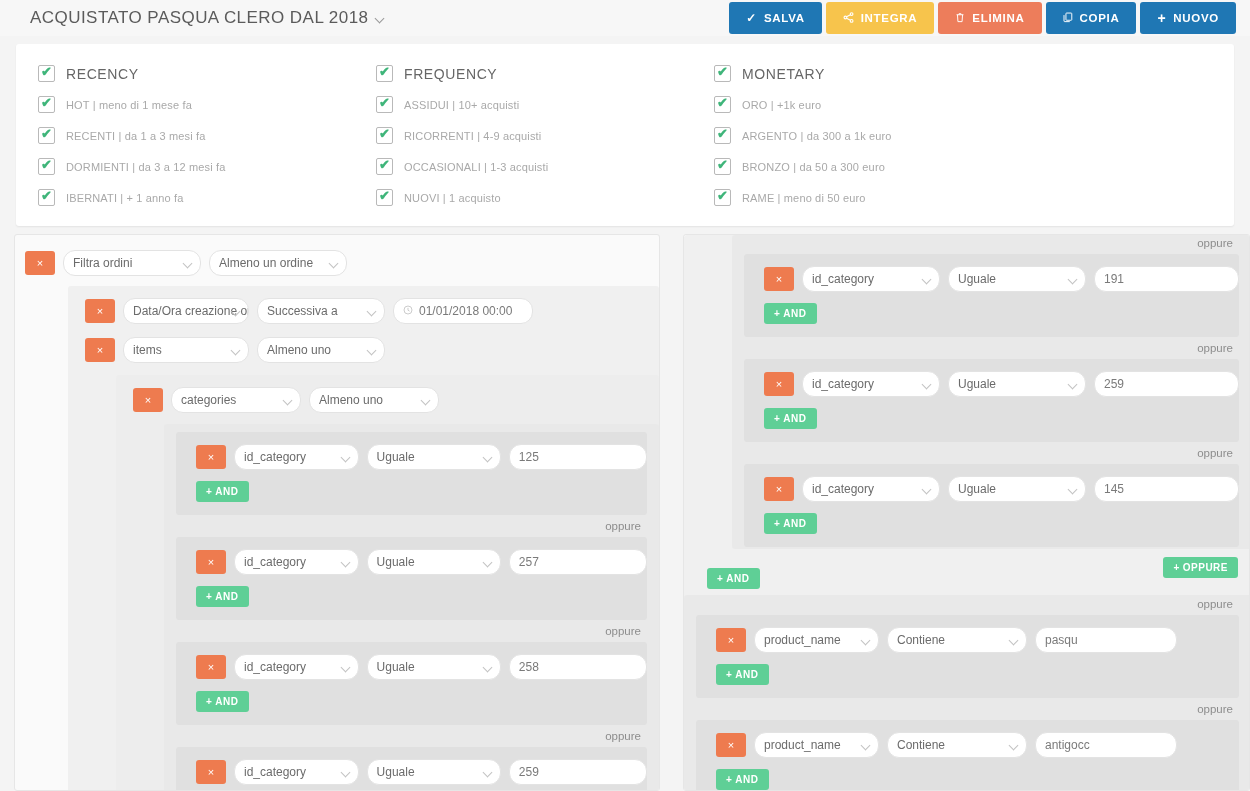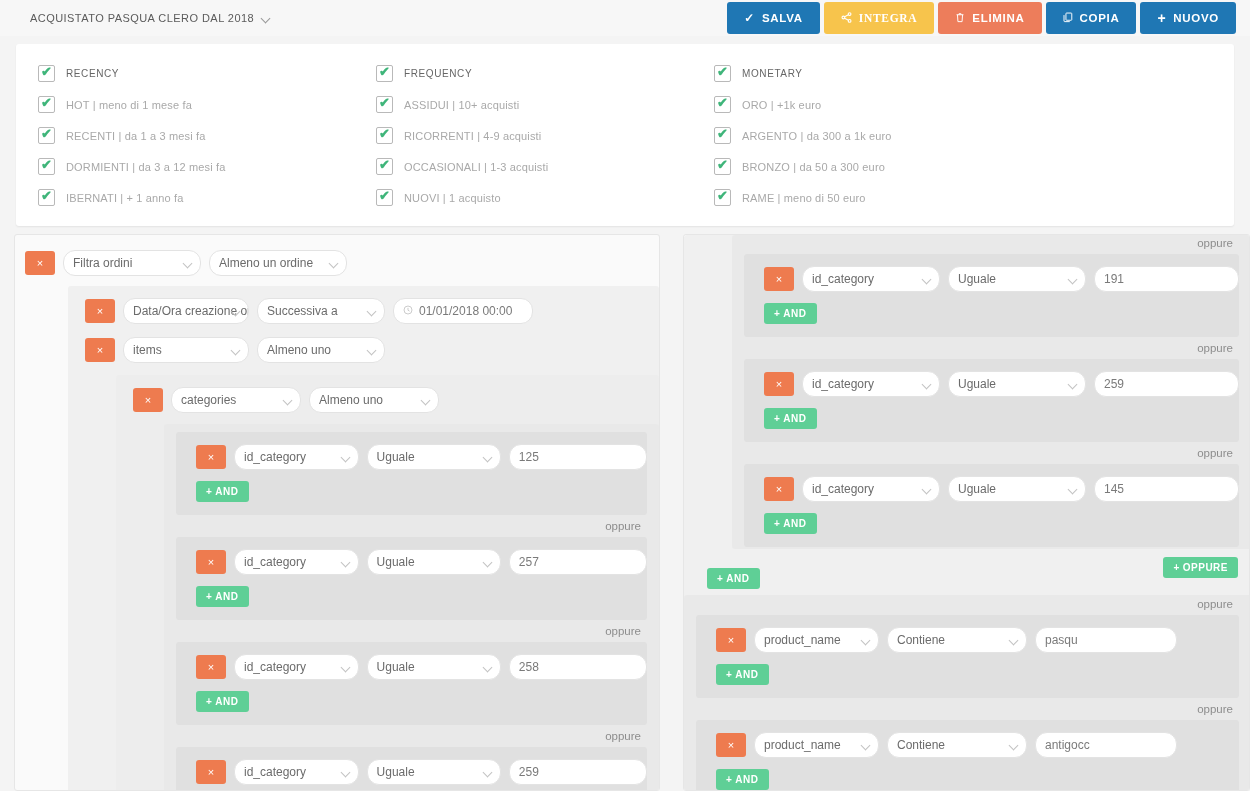--- a/index.html
+++ b/index.html
@@ -12,41 +12,41 @@
 
   
   .topbar {
     height: 36px; width: 1250px;
     background: #f7f7f7;
     display: flex; align-items: center;
     position: relative;
   }
   .seg-title {
     margin-left: 30px;
-    font-size: 11px; letter-spacing: .45px;
+    font-size: 17px; letter-spacing: .45px;
     color: #5b5b5b; text-transform: uppercase;
     display: flex; align-items: center; gap: 8px;
     cursor: pointer;
   }
   .caret { display:inline-block; width:9px; height:9px; position:relative; }
   .caret:after{
     content:""; position:absolute; left:0; top:1px;
     width:6px; height:6px; border-right:1.3px solid #9a9a9a; border-bottom:1.3px solid #9a9a9a;
     transform: rotate(45deg);
   }
   .topactions { position:absolute; right:0; top:0; display:flex; gap:4px; height:36px; }
   .tbtn {
     height:32px; margin-top:2px; border:0; color:#fff; cursor:pointer;
     font-size:11.5px; letter-spacing:.7px; font-weight:600;
     display:flex; align-items:center; justify-content:center; gap:7px;
     padding:0 17px; border-radius:3px;
     font-family:"Liberation Sans", sans-serif;
   }
   .tbtn.blue   { background:#1f77b4; }
-  .tbtn.yellow { background:#f7c44c;font-family:Liberation Serif, serif; }
+  .tbtn.yellow { background:#f7c44c; }
   .tbtn.orange { background:#ed7d5b; }
   .tb-ic { font-size:12px; line-height:1; display:inline-block; }
 
   
   .rfm-card {
     position:absolute; left:16px; top:44px; width:1218px; height:182px;
     background:#fff; border-radius:3px;
     box-shadow:0 1px 2px rgba(0,0,0,.07);
   }
   .rfm-cols { display:flex; padding:14px 0 0 0; position:relative; height:100%; }
@@ -56,21 +56,21 @@
   .cb-row { display:flex; align-items:center; gap:11px; height:31px; cursor:pointer; }
   .cb {
     width:17px; height:17px; border:1px solid #b9b9b9; border-radius:2px;
     background:#fff; position:relative; flex:0 0 17px;
   }
   .cb:after {
     content:"✔"; position:absolute; left:2px; top:-2px;
     font-size:13px; color:#3fb57a; font-weight:700;
   }
   .cb-row.head .cb-label {
-    color:#666; font-size:10px; letter-spacing:.6px; text-transform:uppercase;
+    color:#666; font-size:14px; letter-spacing:.6px; text-transform:uppercase;
   }
   .cb-label { color:#a9a9a9; font-size:11px; letter-spacing:.15px; }
   .integr {
     position:absolute; right:54px; top:10px; width:160px; text-align:center;
   }
   .integr-title { font-size:14.5px; color:#3b3b3b; letter-spacing:.1px; }
   .integr-icon { margin-top:9px; position:relative; display:inline-block; }
   .badge-dot {
     position:absolute; right:-2px; top:-1px; width:9px; height:9px;
     border-radius:50%; background:#5cd6a0; border:1px solid #fff;

